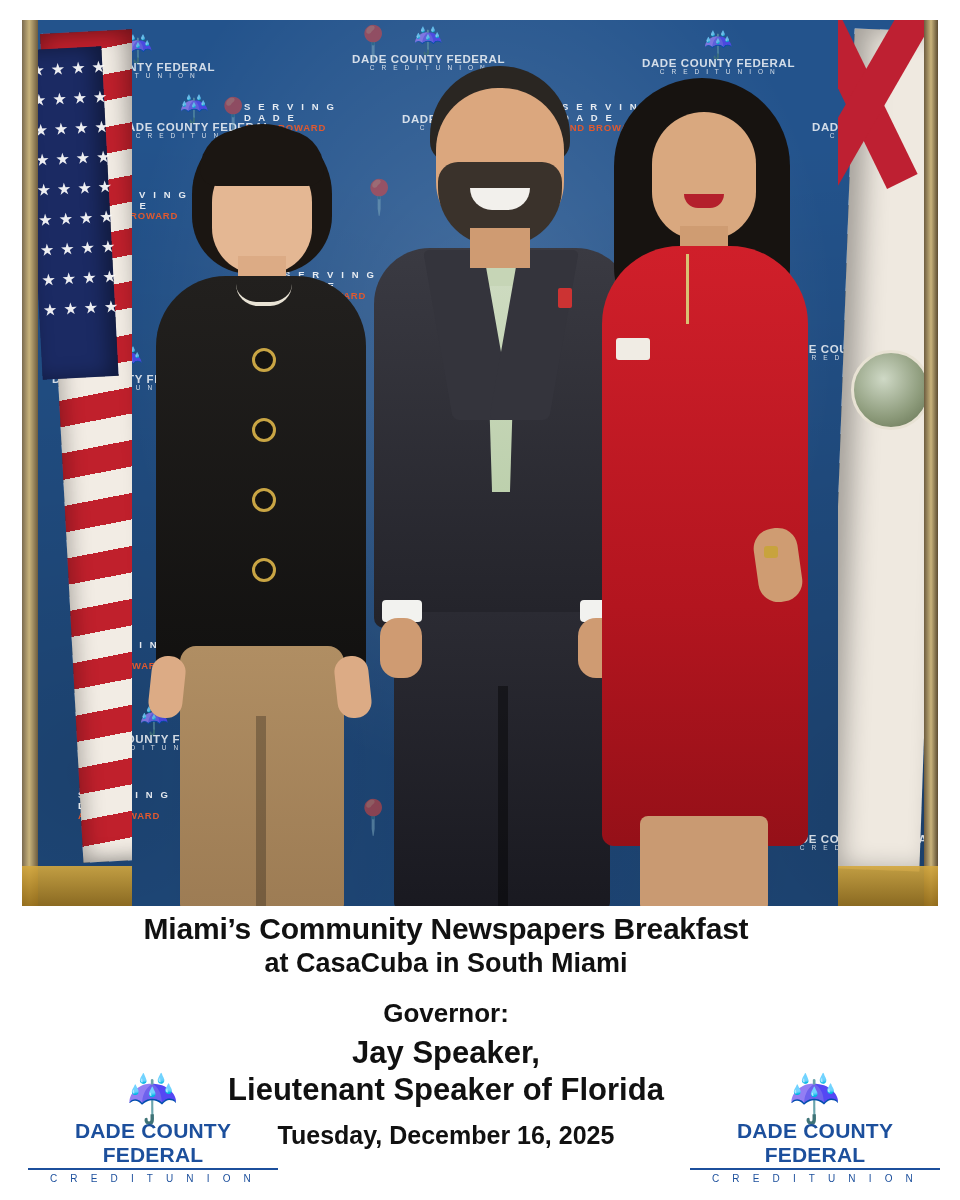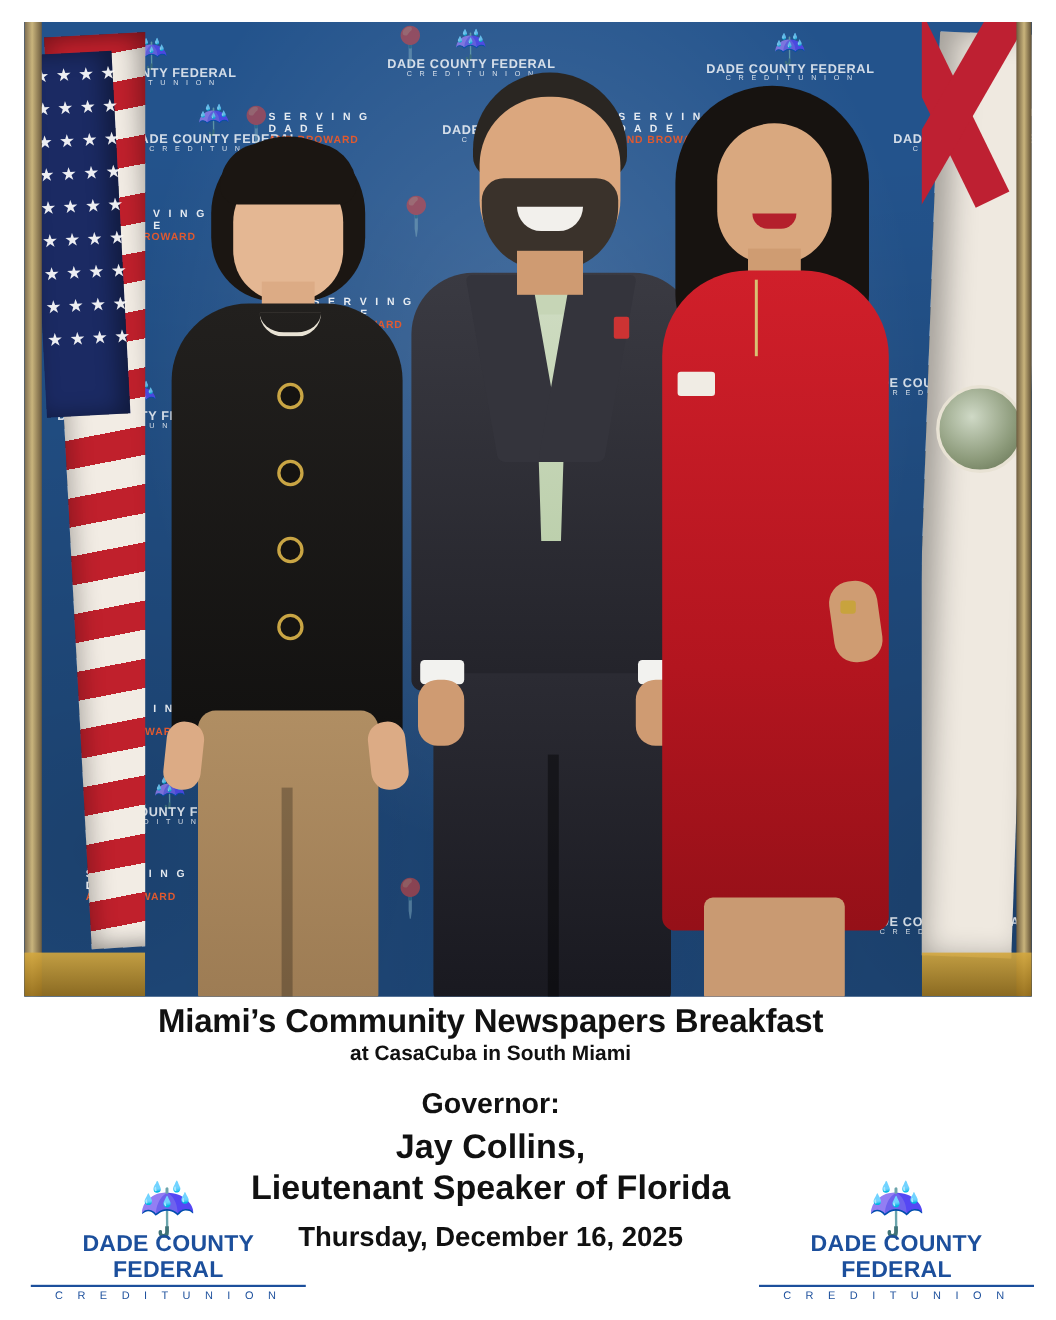--- a/index.html
+++ b/index.html
@@ -269,21 +269,21 @@
     text-align: center;
     color: #111111;
   }
   .cap-line1 {
     font-size: 30px;
     font-weight: 700;
     letter-spacing: -0.2px;
     line-height: 1.1;
   }
   .cap-line2 {
-    font-size: 19px;
+    font-size: 27px;
     font-weight: 700;
     line-height: 1.25;
     margin-top: 2px;
   }
   .cap-speaker {
     font-size: 26px;
     font-weight: 700;
     margin-top: 17px;
     line-height: 1.2;
   }
@@ -519,23 +519,23 @@
       <div class="ring"></div>
       <div class="legs"></div>
     </div>
 
   </div>
 
   <div class="caption">
     <div class="cap-line1">Miami’s Community Newspapers Breakfast</div>
     <div class="cap-line2">at CasaCuba in South Miami</div>
     <div class="cap-speaker">Governor:</div>
-    <div class="cap-name">Jay Collins,</div>
+    <div class="cap-name">Jay Speaker,</div>
     <div class="cap-title">Lieutenant Speaker of Florida</div>
-    <div class="cap-date">Thursday, December 16, 2025</div>
+    <div class="cap-date">Tuesday, December 16, 2025</div>
   </div>
 
   <div class="footer-logo left">
     <span class="shell-glyph">☔</span>
     <span class="fl-name">DADE COUNTY FEDERAL</span>
     <span class="fl-sub">C R E D I T   U N I O N</span>
   </div>
 
   <div class="footer-logo right">
     <span class="shell-glyph">☔</span>

